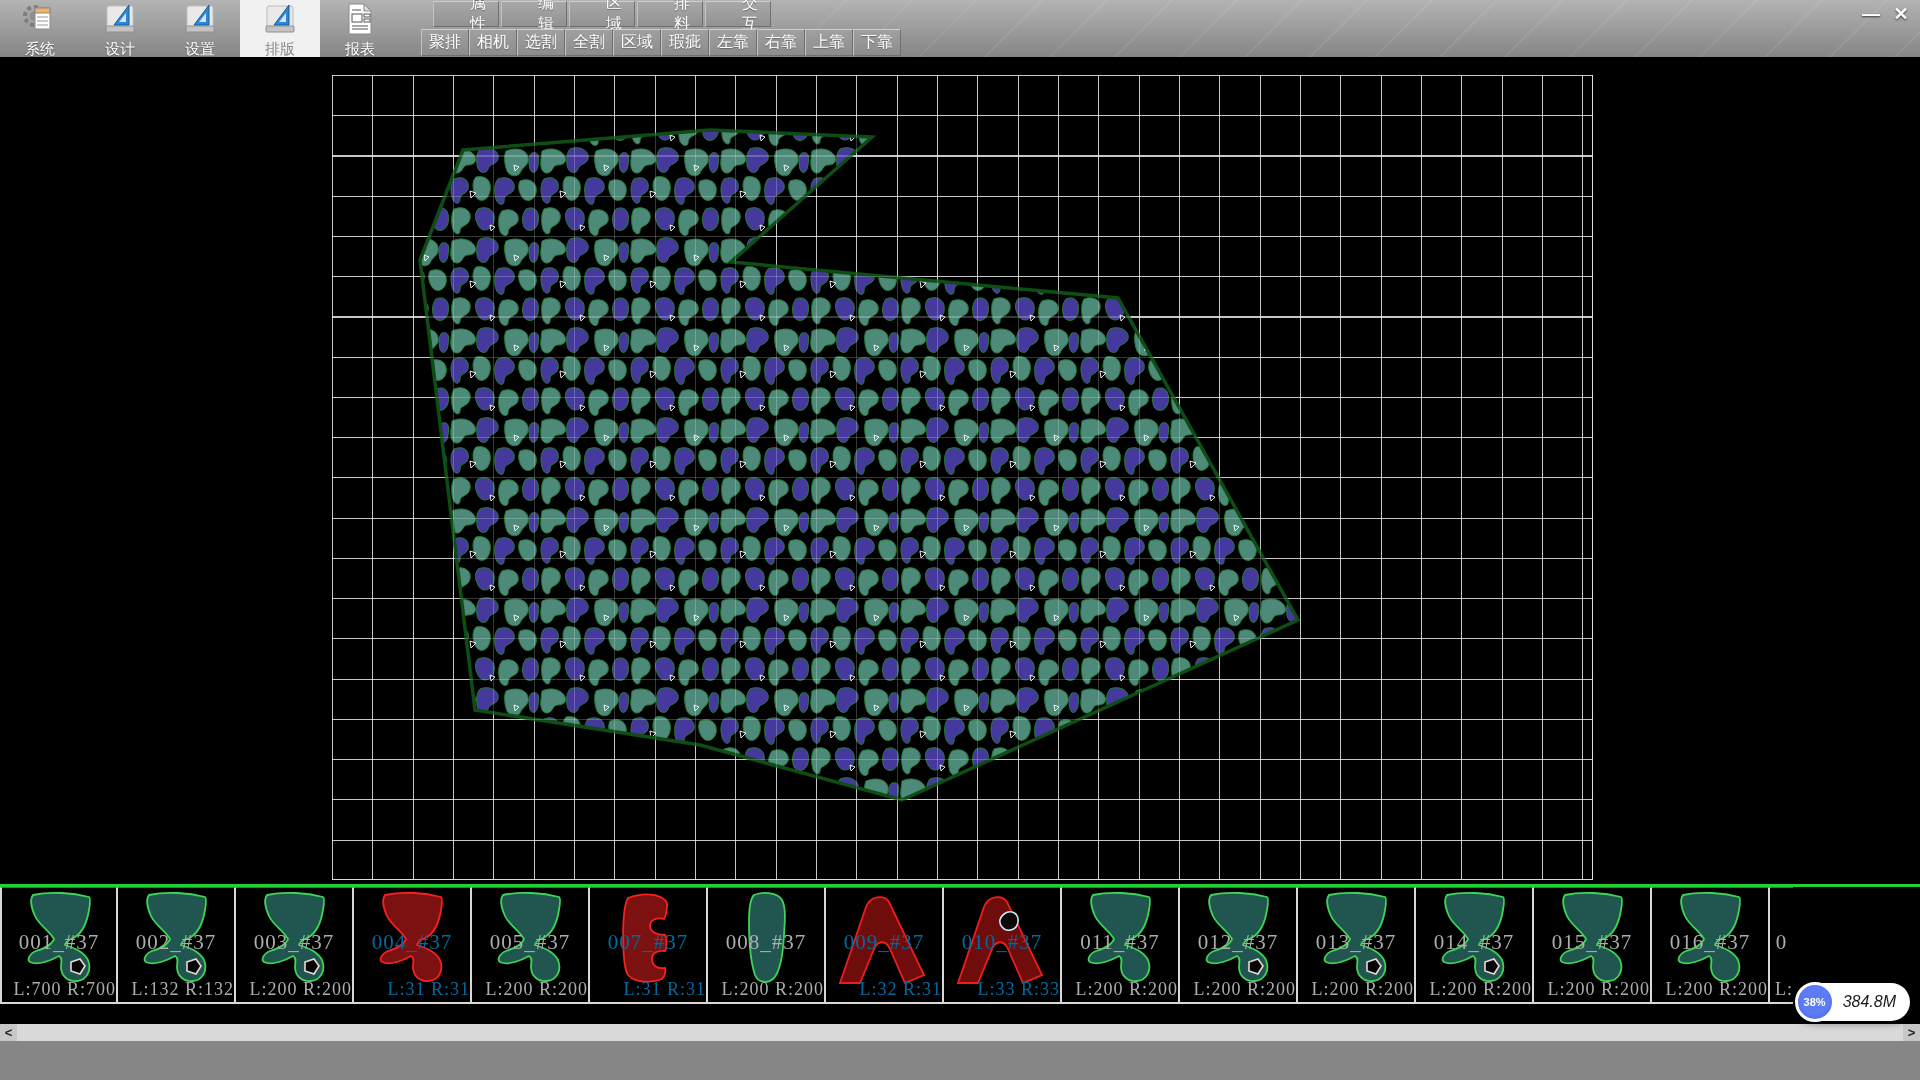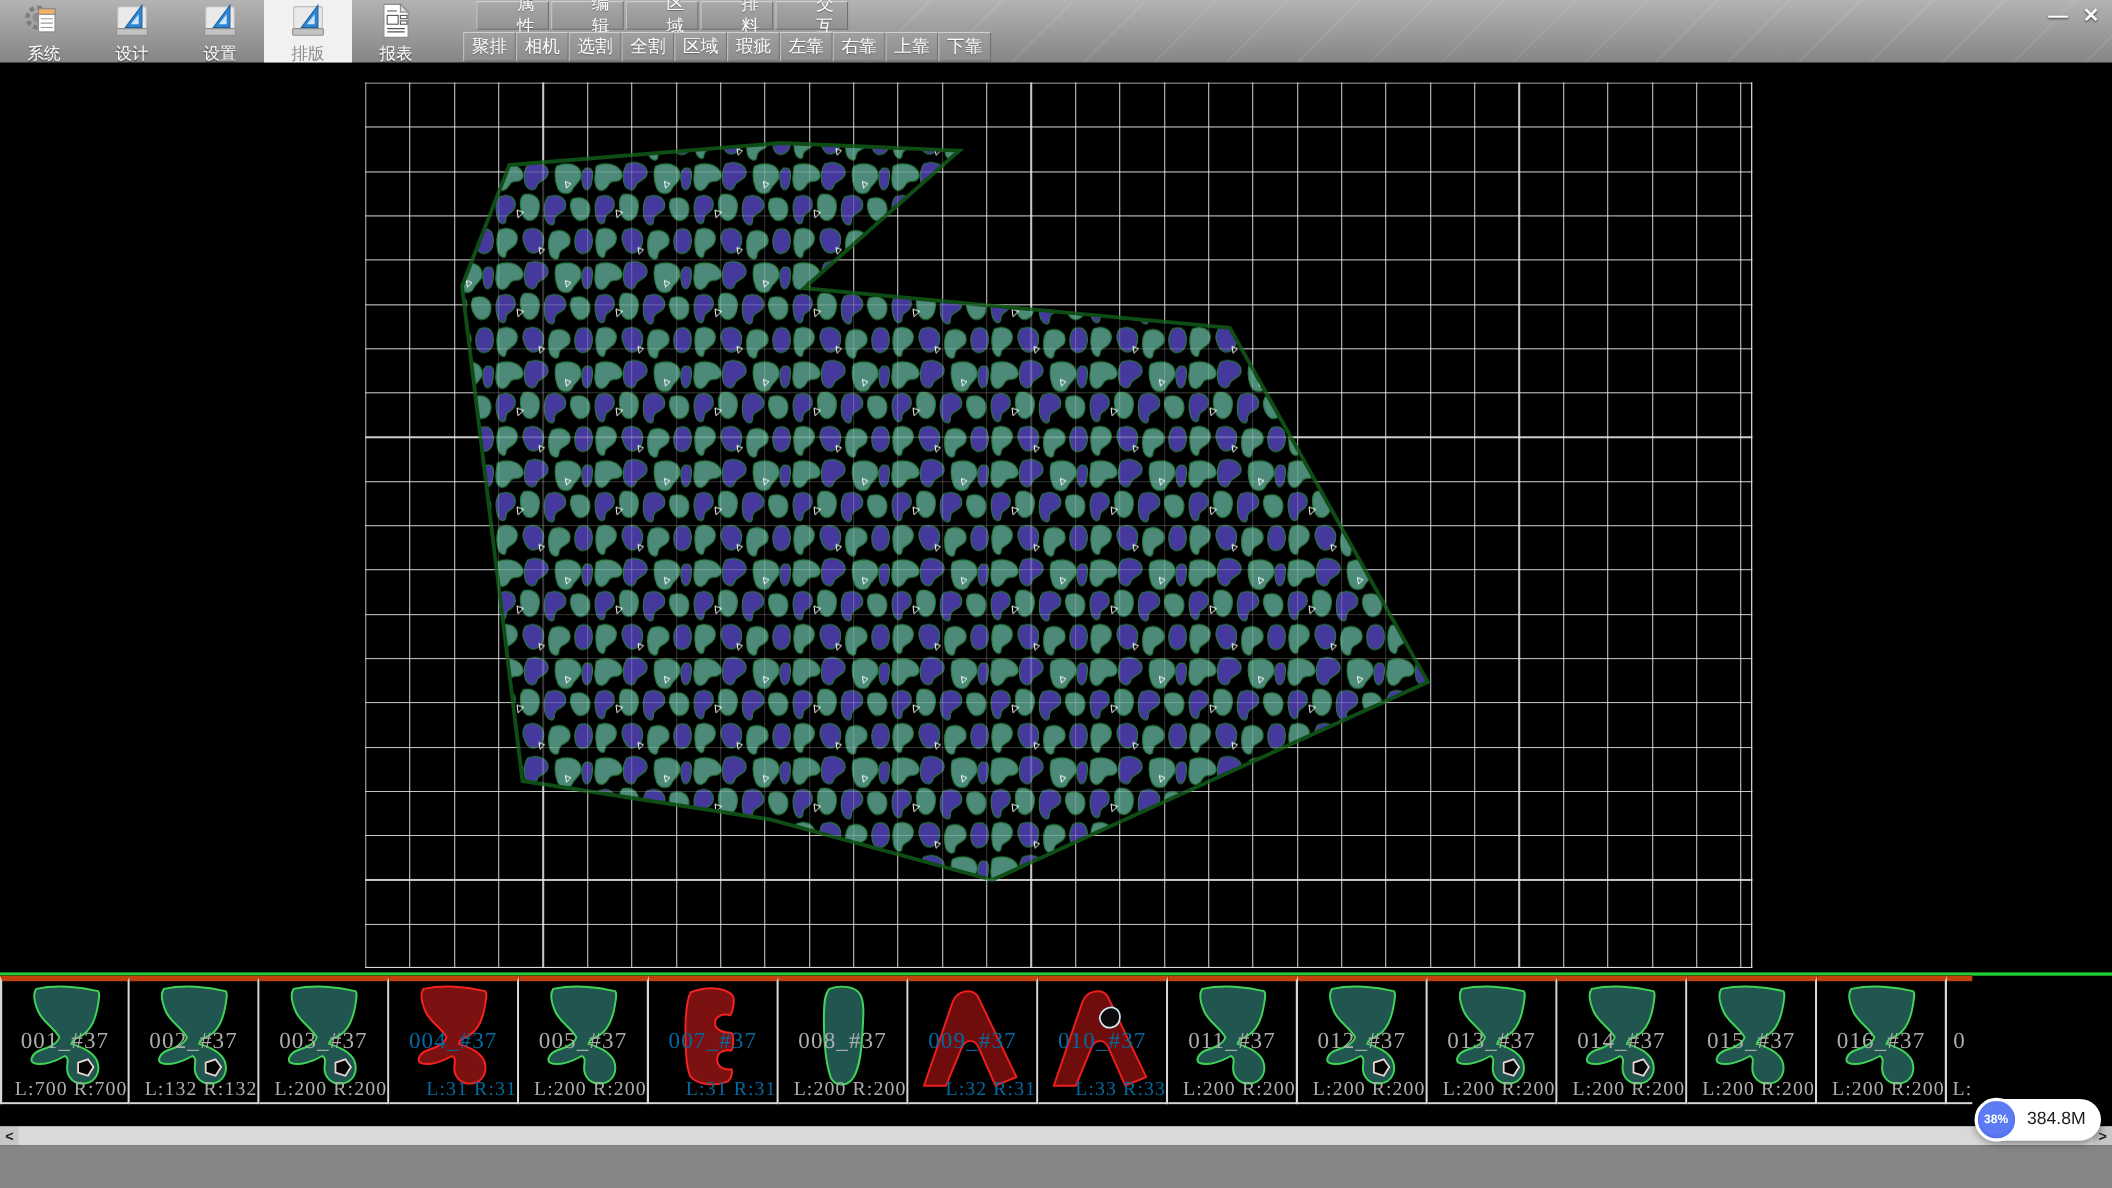--- a/index.html
+++ b/index.html
@@ -46,21 +46,21 @@
     background:
       repeating-linear-gradient(to right,rgba(255,255,255,.22) 0 1px,transparent 1px 40.33px),
       repeating-linear-gradient(to bottom,rgba(255,255,255,.22) 0 1px,transparent 1px 40.25px);
     -webkit-mask:none;}
   .hide-svg{position:absolute;left:0;top:0;width:1920px;height:827px;}
 
   
   .strip{position:absolute;left:0;top:884px;width:1920px;height:120px;background:#000;
     border-top:3px solid #1fd133;display:flex;}
   .cell{position:relative;width:118px;height:117px;box-sizing:border-box;flex:0 0 auto;
-    border-right:2px solid #d8d8d8;border-bottom:2px solid #d8d8d8;border-top:5px solid #c2410c;
+    border-right:2px solid #d8d8d8;border-bottom:2px solid #d8d8d8;border-top:1px solid #c2410c;
     background:#000;overflow:hidden;cursor:pointer;}
   .cell:first-child{border-left:2px solid #d8d8d8;}
   .cell.partial{width:23px;border-right:none;}
   .cell svg{position:absolute;left:8px;top:2px;width:102px;height:100px;}
   .cell .cid{position:absolute;left:0;right:0;top:42px;text-align:center;
     font-family:"Liberation Serif", serif;font-size:21px;letter-spacing:1px;color:#adadad;}
   .cell .clr{position:absolute;left:0;right:0;bottom:2px;text-align:right;
     font-family:"Liberation Serif", serif;font-size:18px;letter-spacing:1px;color:#adadad;}
   .cell.red .cid,.cell.red .clr{color:#0369a1;}
   .shape-teal{fill:#20564f;stroke:#3fd455;stroke-width:1.8;}
@@ -71,27 +71,27 @@
 
   
   .gapblack{position:absolute;left:0;top:1004px;width:1920px;height:20px;background:#000;}
   .hscroll{position:absolute;left:0;top:1024px;width:1920px;height:17px;background:#d6d6d6;display:flex;}
   .sb-btn{width:17px;height:17px;background:#c7c7c7;color:#222;display:flex;align-items:center;justify-content:center;
     font-size:13px;font-weight:bold;cursor:pointer;flex:0 0 auto;}
   .sb-track{flex:1 1 auto;background:#d9d9d9;cursor:pointer;}
   .statusbar{position:absolute;left:0;top:1041px;width:1920px;height:39px;background:#868686;}
 
   
-  .badge{position:absolute;right:10px;bottom:43px;height:38px;min-width:98px;background:#fff;
+  .badge{position:absolute;right:10px;bottom:59px;height:38px;min-width:98px;background:#fff;
     border-radius:19px;box-shadow:0 2px 8px rgba(0,0,0,.45);display:flex;align-items:center;z-index:5;}
   .badge-circle{width:40px;height:40px;border-radius:50%;margin-left:-1px;
     background:radial-gradient(circle at 50% 45%,#5d7bf3 55%,#3f5de8);
     border:3px solid #fff;box-sizing:border-box;display:flex;align-items:center;justify-content:center;}
   .badge-circle span{color:#fff;font-size:11px;font-weight:bold;}
-  .badge-text{color:#1b1b1b;font-size:16px;padding:0 14px 0 8px;}
+  .badge-text{color:#1b1b1b;font-size:16px;padding:0 14px 0 8px;font-style:italic;}
 </style>
 </head>
 <body>
 
 <div id="app">
 
   <svg width="0" height="0" style="position:absolute">
     <defs>
       <path id="p-boot" d="M22,5 C40,1 62,3 78,7 C80,8 79,14 78,20 C76,32 72,42 64,47 C59,50 55,50 54,55 C62,57 73,62 77,70 C81,80 76,90 66,91 C57,92 50,86 50,77 C50,72 52,68 48,66 C41,70 27,76 19,72 C16,70 18,64 25,61 C34,58 41,55 43,49 C38,40 28,35 24,26 C20,17 19,9 22,5 Z"></path>
       <path id="p-boothole" d="M60,72 l9,-3 5,7 -5,8 -9,-3 z"></path>

